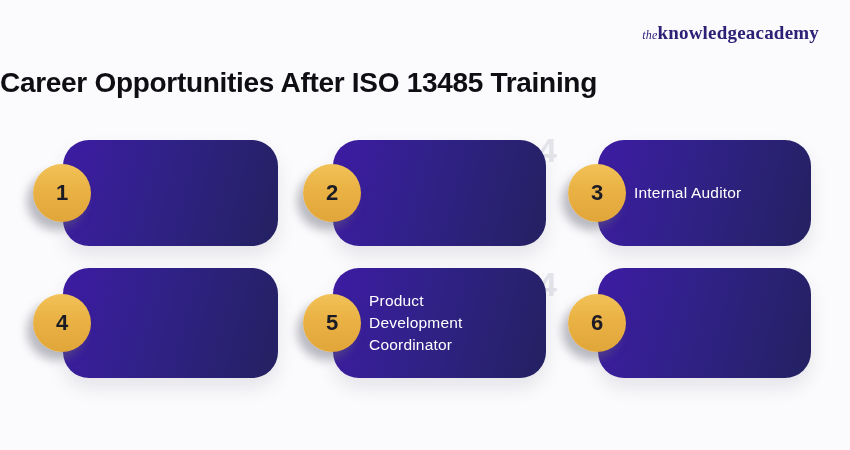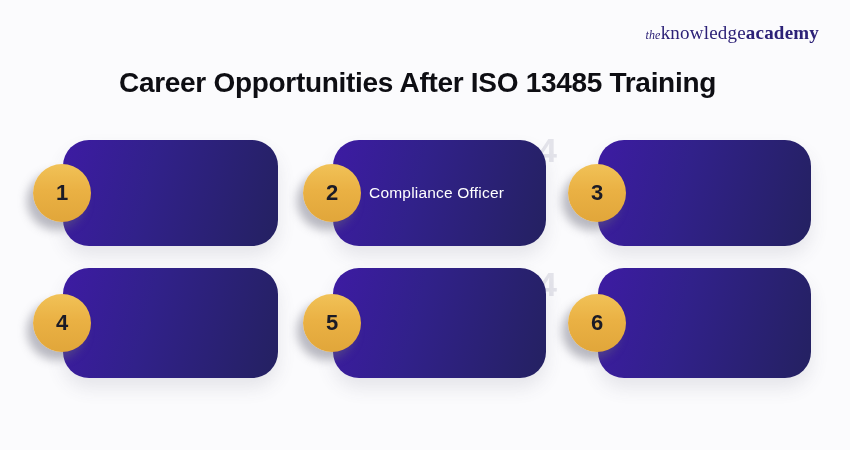--- a/index.html
+++ b/index.html
@@ -12,27 +12,27 @@
   .stage { position: absolute; inset: 0; width: 850px; height: 450px; }
 
   
   .logo {
     position: absolute; top: 23px; right: 31px;
     font-family: "Liberation Serif", serif;
     color: #2c2177; font-size: 19px; letter-spacing: 0.2px;
     white-space: nowrap; line-height: 1;
   }
   .logo .the { font-style: italic; font-size: 12px; font-weight: 400; }
-  .logo .knowledge { font-weight: 400; text-align: center; }
+  .logo .knowledge { font-weight: 700; text-align: center; }
   .logo .academy { font-weight: 700; }
 
   
   .title {
     position: absolute; top: 67px; left: 0; width: 716px;
-    text-align: right;
+    text-align: left;
     font-size: 28px; font-weight: 800; color: #0e0e13;
     letter-spacing: -0.3px;
   }
 
   
   .watermark {
     position: absolute; left: 538px;
     font-size: 34px; font-weight: 700; color: #e3e3ea;
     z-index: 0; line-height: 1;
   }
@@ -88,32 +88,35 @@
 
   <div class="watermark w1">4</div>
   <div class="watermark w2">4</div>
 
   <div class="card c0">
     <div class="badge">1</div>
   </div>
 
   <div class="card c1">
     <div class="badge">2</div>
-    <div class="label">Compliance Officer</div>
   </div>
 
   <div class="card c2">
     <div class="badge">3</div>
+    <div class="label">Internal Auditor</div>
   </div>
 
   <div class="card c3">
     <div class="badge">4</div>
   </div>
 
   <div class="card c4">
     <div class="badge">5</div>
+    <div class="label">Product
+Development
+Coordinator</div>
   </div>
 
   <div class="card c5">
     <div class="badge">6</div>
   </div>
 
 </div>
 
 </body></html>

